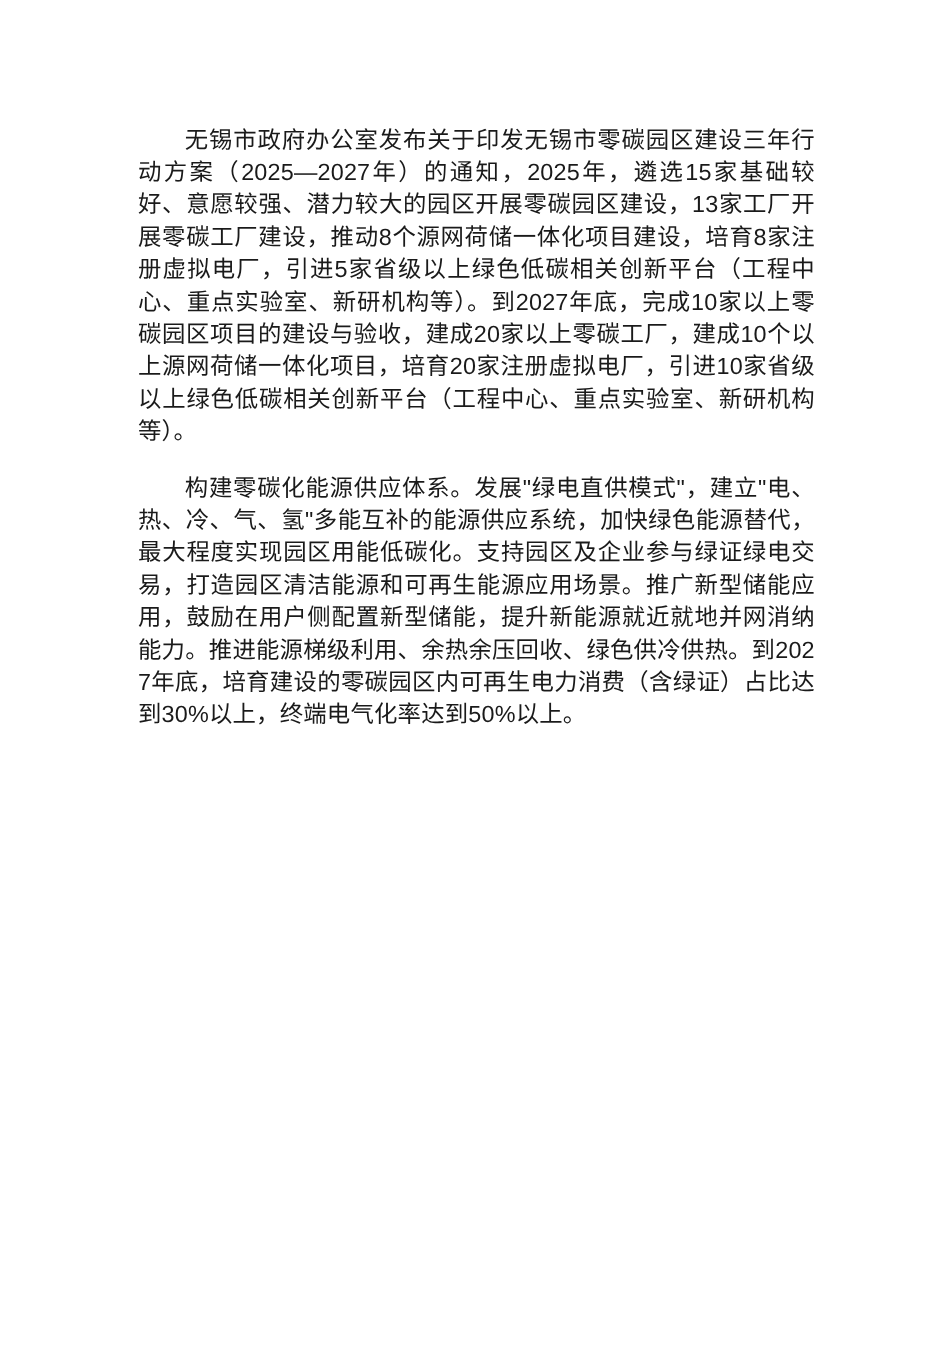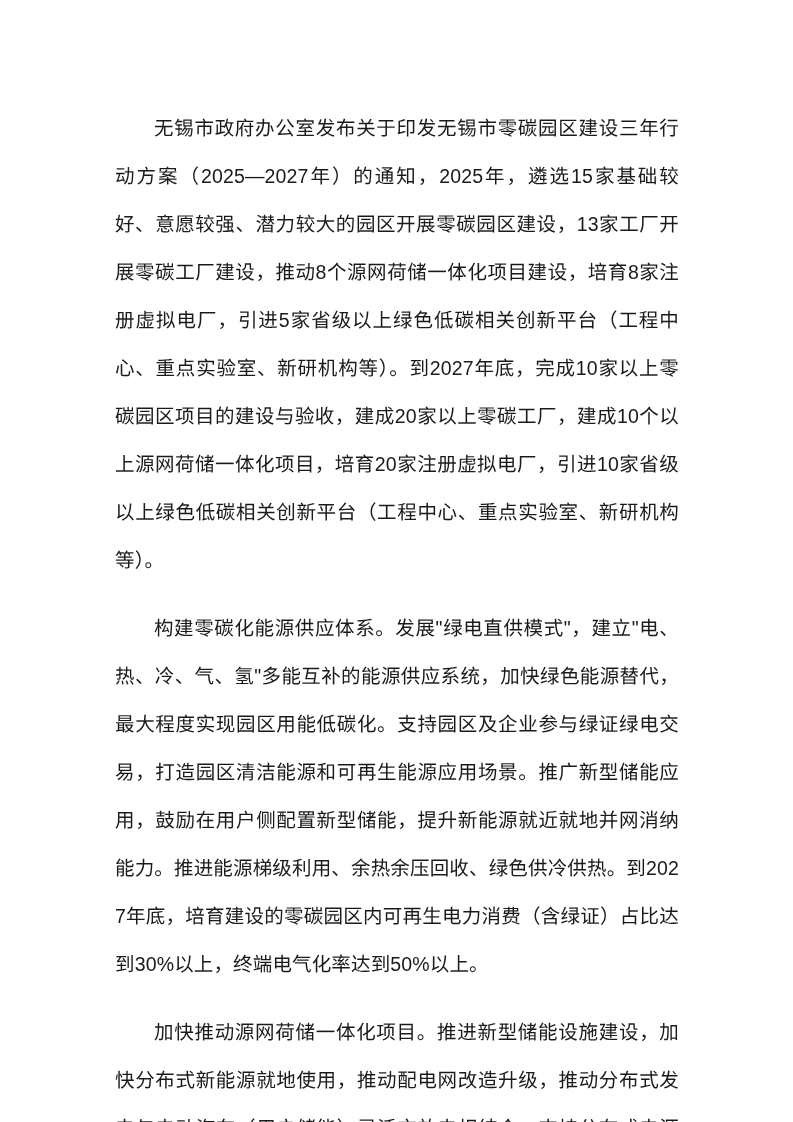--- a/index.html
+++ b/index.html
@@ -27,21 +27,21 @@
     position: absolute;
     left: 115px;
     top: 104px;
     width: 564px;
   }
 
   .doc-paragraph {
     margin: 0 0 20px 0;
     padding: 0;
     font-size: 19.5px;
-    line-height: 48px;
+    line-height: 27px;
     color: #1a1a1a;
     text-align: justify;
     text-justify: inter-ideograph;
     text-indent: 39px;
     letter-spacing: 0.15px;
     word-break: break-all;
     -webkit-font-smoothing: antialiased;
   }
 
   .doc-paragraph:last-child {
@@ -51,16 +51,15 @@
 </head>
 <body>
 
 <div class="page">
   <div class="page-body">
 
     <p class="doc-paragraph">无锡市政府办公室发布关于印发无锡市零碳园区建设三年行动方案（2025—2027年）的通知，2025年，遴选15家基础较好、意愿较强、潜力较大的园区开展零碳园区建设，13家工厂开展零碳工厂建设，推动8个源网荷储一体化项目建设，培育8家注册虚拟电厂，引进5家省级以上绿色低碳相关创新平台（工程中心、重点实验室、新研机构等）。到2027年底，完成10家以上零碳园区项目的建设与验收，建成20家以上零碳工厂，建成10个以上源网荷储一体化项目，培育20家注册虚拟电厂，引进10家省级以上绿色低碳相关创新平台（工程中心、重点实验室、新研机构等）。</p>
 
     <p class="doc-paragraph">构建零碳化能源供应体系。发展"绿电直供模式"，建立"电、热、冷、气、氢"多能互补的能源供应系统，加快绿色能源替代，最大程度实现园区用能低碳化。支持园区及企业参与绿证绿电交易，打造园区清洁能源和可再生能源应用场景。推广新型储能应用，鼓励在用户侧配置新型储能，提升新能源就近就地并网消纳能力。推进能源梯级利用、余热余压回收、绿色供冷供热。到2027年底，培育建设的零碳园区内可再生电力消费（含绿证）占比达到30%以上，终端电气化率达到50%以上。</p>
 
-    <p class="doc-paragraph">加快推动源网荷储一体化项目。推进新型储能设施建设，加快分布式新能源就地使用，推动配电网改造升级，推动分布式发电与电动汽车（用户储能）灵活充放电相结合，支持分布式电源开发建设和就</p>
 
   </div>
 </div>
 
 </body></html>

